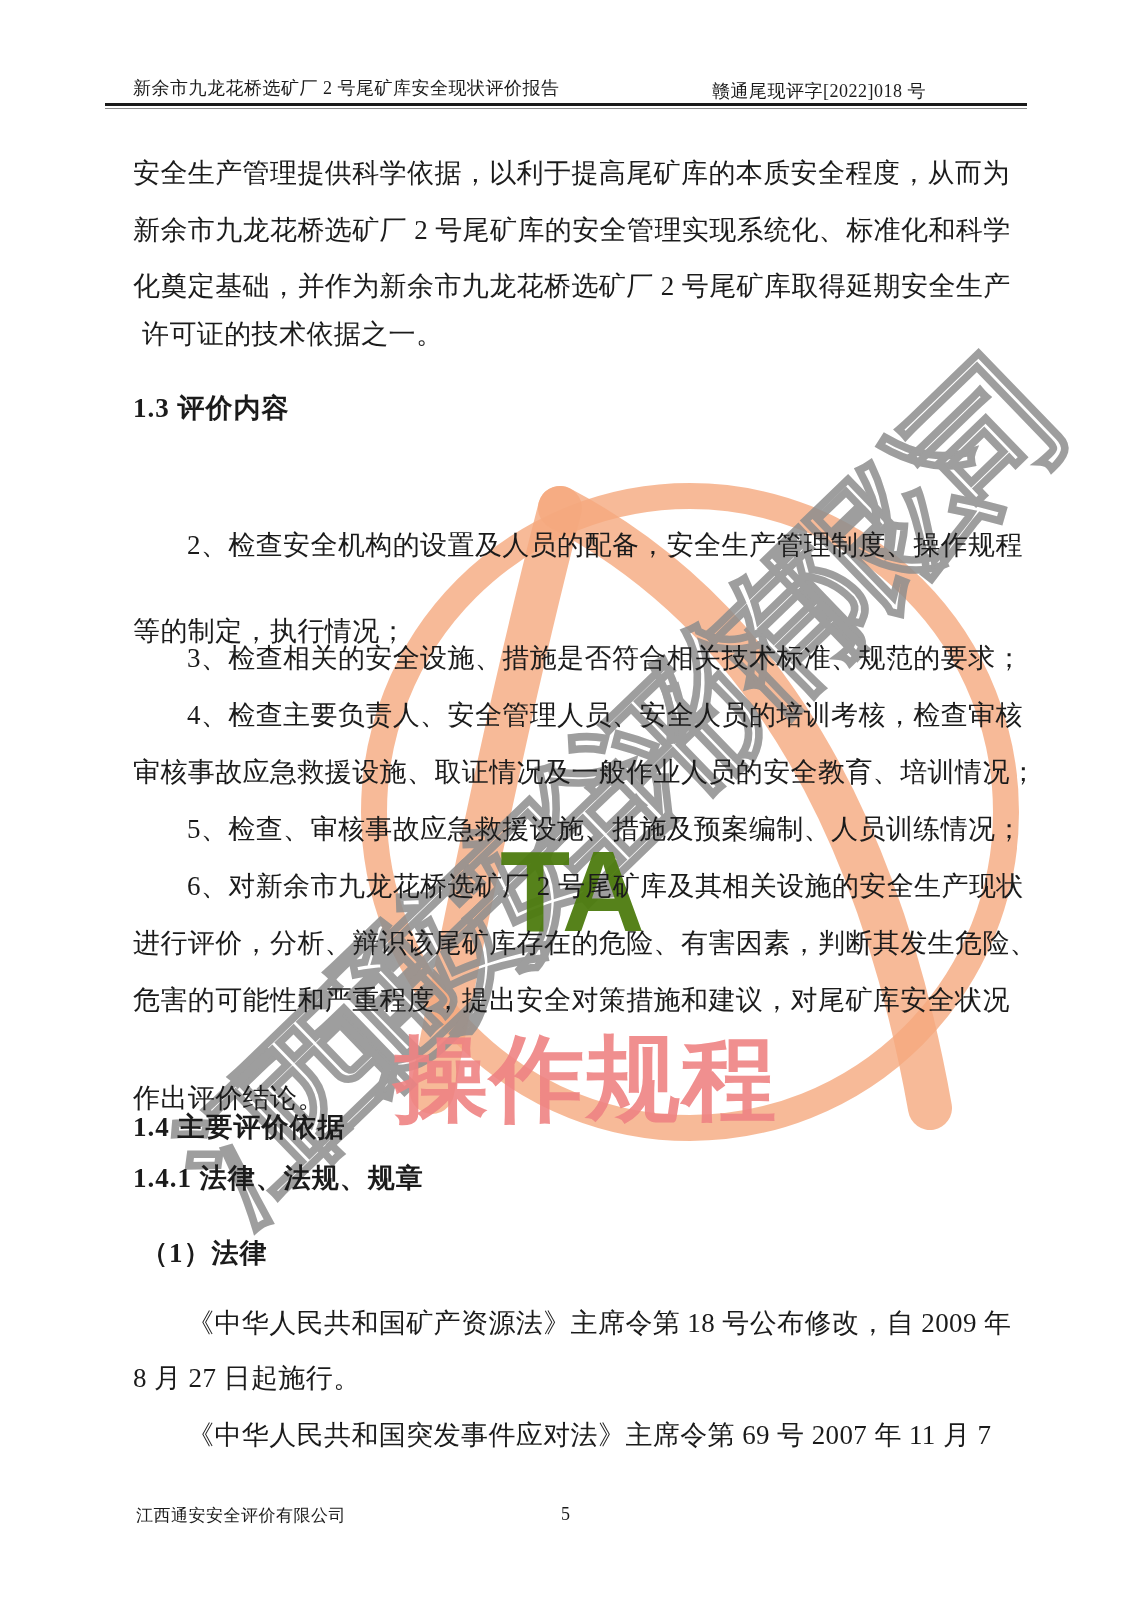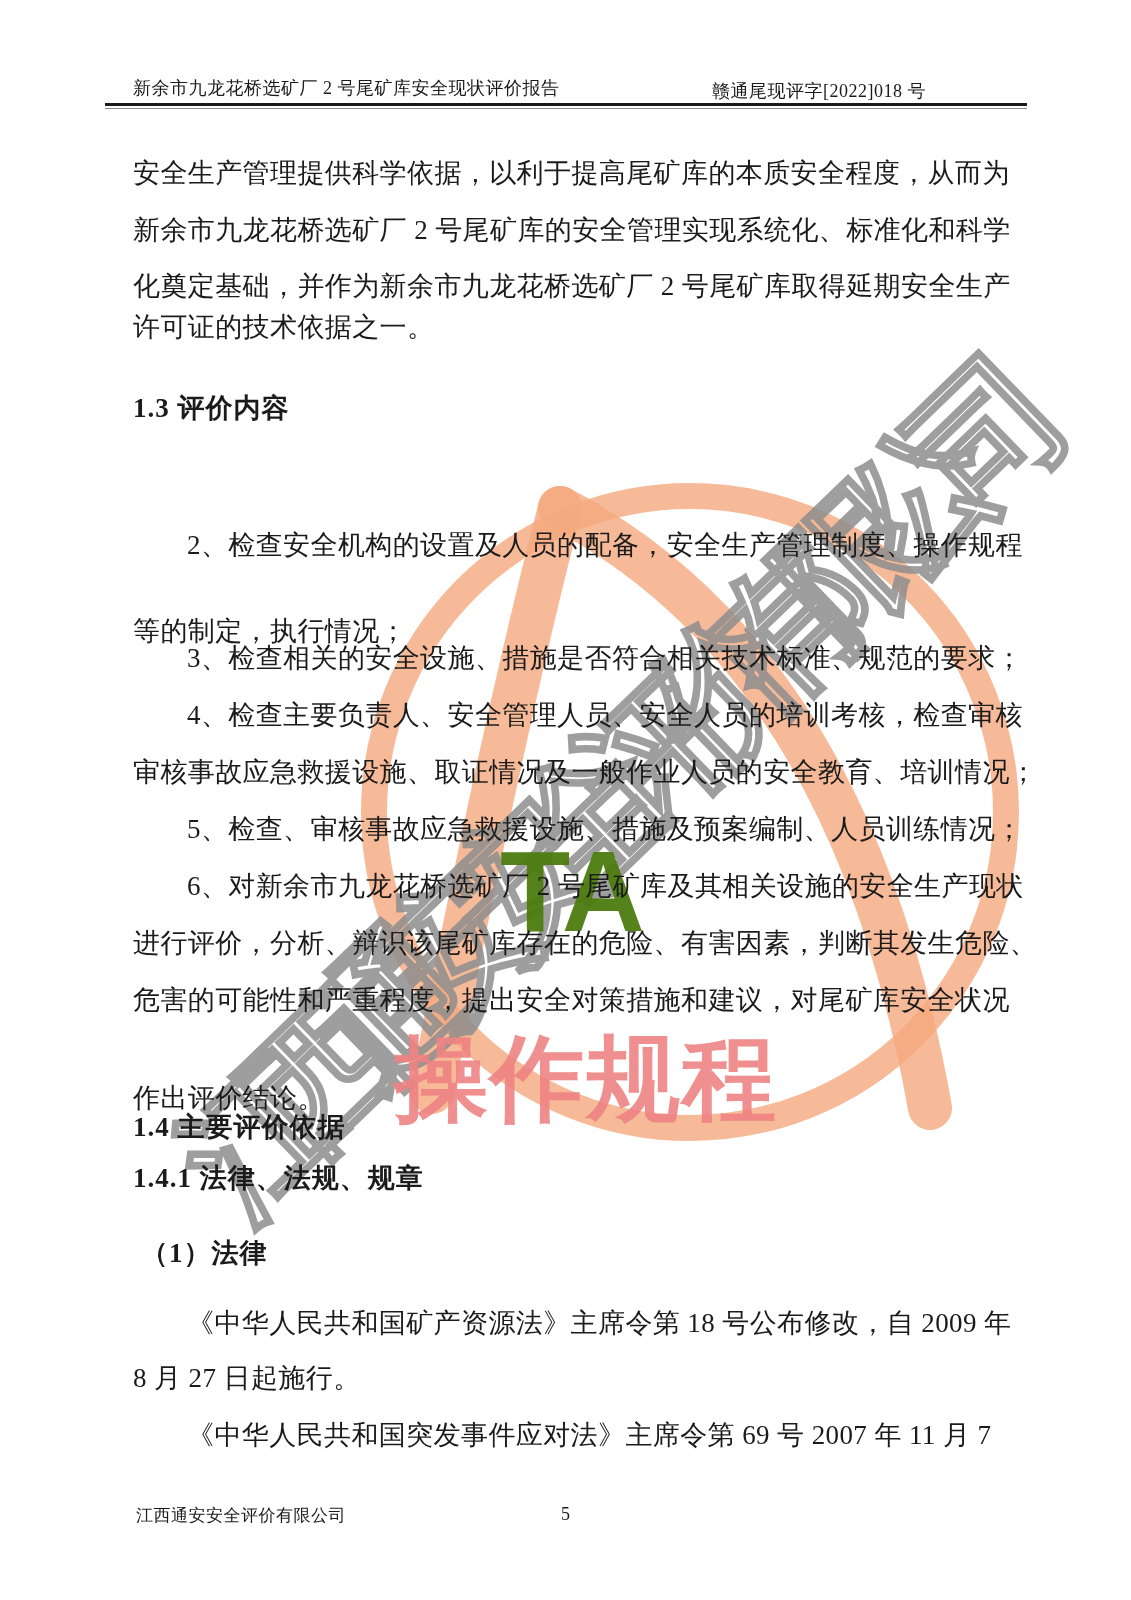--- a/index.html
+++ b/index.html
@@ -85,21 +85,21 @@
 
   <div class="hdr-left">新余市九龙花桥选矿厂 2 号尾矿库安全现状评价报告</div>
   <div class="hdr-right">赣通尾现评字[2022]018 号</div>
   <div class="hdr-rule"></div>
 
   <div class="content">
 
   <div class="line body" style="top: 158px;">安全生产管理提供科学依据，以利于提高尾矿库的本质安全程度，从而为</div>
       <div class="line body" style="top: 215px;">新余市九龙花桥选矿厂 2 号尾矿库的安全管理实现系统化、标准化和科学</div>
       <div class="line body" style="top: 271px;">化奠定基础，并作为新余市九龙花桥选矿厂 2 号尾矿库取得延期安全生产</div>
-      <div class="line body" style="top: 312px;">许可证的技术依据之一。</div>
+      <div class="line body" style="top: 319px; margin-left: 9px;">许可证的技术依据之一。</div>
       <div class="line heading" style="top: 393px;">1.3 评价内容</div>
       <div class="line indent" style="top: 530px;">2、检查安全机构的设置及人员的配备，安全生产管理制度、操作规程</div>
       <div class="line body" style="top: 616px;">等的制定，执行情况；</div>
       <div class="line indent" style="top: 643px;">3、检查相关的安全设施、措施是否符合相关技术标准、规范的要求；</div>
       <div class="line indent" style="top: 700px;">4、检查主要负责人、安全管理人员、安全人员的培训考核，检查审核</div>
       <div class="line body" style="top: 757px;">审核事故应急救援设施、取证情况及一般作业人员的安全教育、培训情况；</div>
       <div class="line indent" style="top: 814px;">5、检查、审核事故应急救援设施、措施及预案编制、人员训练情况；</div>
       <div class="line indent" style="top: 871px;">6、对新余市九龙花桥选矿厂 2 号尾矿库及其相关设施的安全生产现状</div>
       <div class="line body" style="top: 928px;">进行评价，分析、辩识该尾矿库存在的危险、有害因素，判断其发生危险、</div>
       <div class="line body" style="top: 985px;">危害的可能性和严重程度，提出安全对策措施和建议，对尾矿库安全状况</div>

